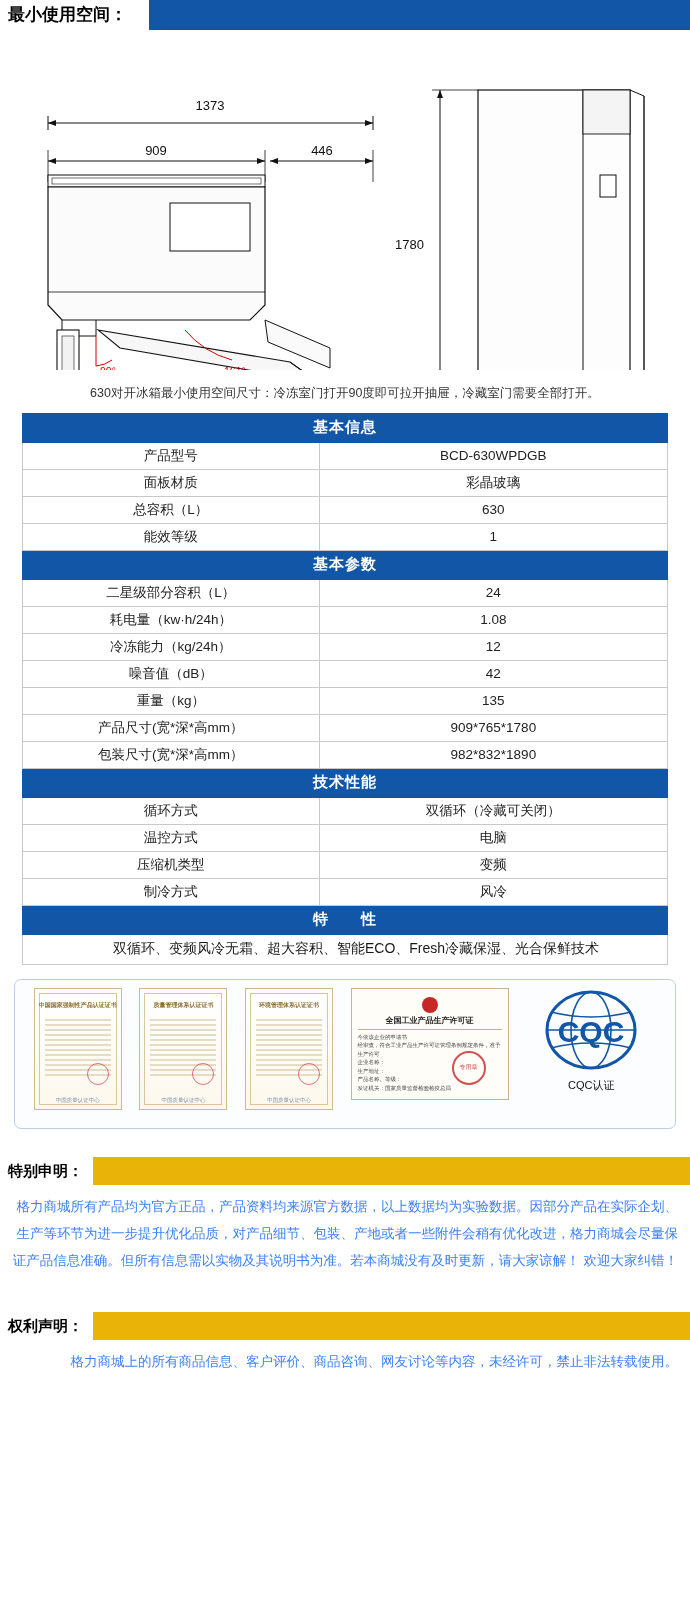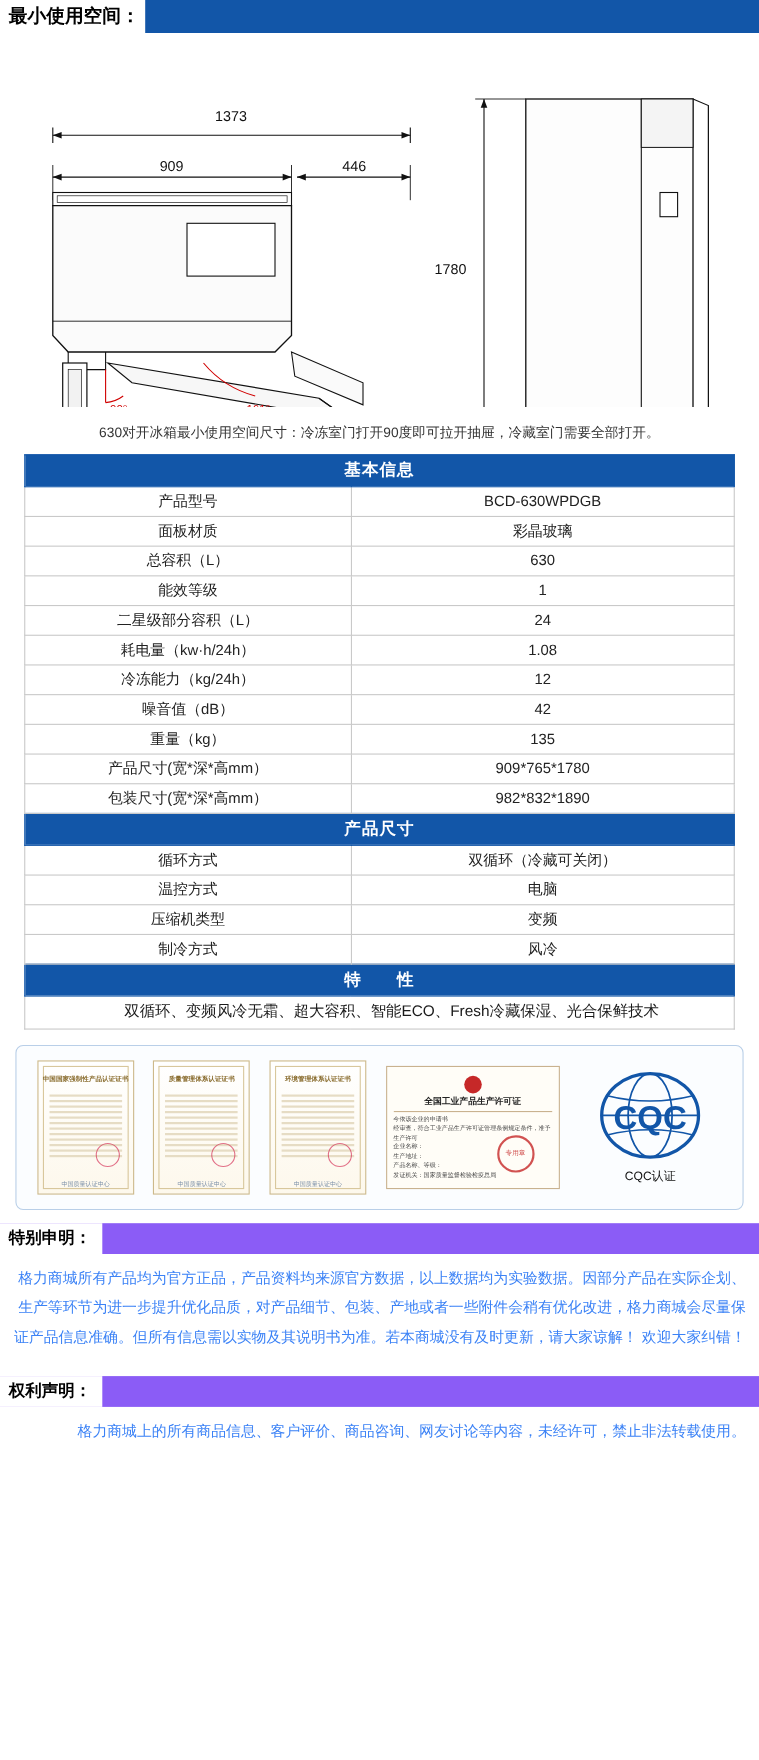--- a/index.html
+++ b/index.html
@@ -19,21 +19,21 @@
     display: flex;
     align-items: center;
     margin: 0 0 0 0;
   }
   .title-bar .tb-text {
     background: #ffffff;
     color: #000000;
     font-size: 17px;
     font-weight: bold;
     line-height: 30px;
-    padding: 0 5px 0 8px;
+    padding: 0 22px 0 8px;
     height: 30px;
     white-space: nowrap;
   }
 
   
   .drawing {
     position: relative;
     height: 340px;
     width: 690px;
   }
@@ -86,21 +86,21 @@
   }
 
   
   .certs {
     margin: 14px 14px 6px 14px;
     border: 1px solid #b9cfe8;
     border-radius: 7px;
     background: #fbfdff;
     height: 150px;
     display: flex;
-    align-items: center;
+    align-items: flex-start;
     justify-content: space-around;
     padding: 8px 10px;
   }
   .cert {
     border: 1px solid #cdb98a;
     background: linear-gradient(#ffffff, #fdf8ec);
     width: 88px; height: 122px;
     position: relative;
     overflow: hidden;
   }
@@ -154,23 +154,23 @@
   .cqc .globe {
     width: 104px; height: 88px; margin: 0 auto;
     position: relative;
   }
   .cqc .globe svg { display: block; }
   .cqc .cqc-label { font-size: 11px; color: #111; margin-top: 2px; }
 
   
   .stmt-bar {
     height: 28px;
-    background: #8b5cf6;
+    background: #eab308;
     display: flex; align-items: center;
-    margin-top: 12px;
+    margin-top: 28px;
   }
   .stmt-bar span {
     background: #ffffff; color: #000;
     font-size: 15px; font-weight: bold;
     line-height: 28px; height: 28px;
     padding: 0 10px 0 8px;
   }
   .stmt-body {
     font-size: 13.5px;
     line-height: 2.0;
@@ -272,20 +272,23 @@
         </tr>
         <tr>
           <td class="k">总容积（L）</td>
           <td class="v">630</td>
         </tr>
         <tr>
           <td class="k">能效等级</td>
           <td class="v">1</td>
         </tr>
 
+        <tr class="sect">
+          <td colspan="2">基本参数</td>
+        </tr>
         <tr>
           <td class="k">二星级部分容积（L）</td>
           <td class="v">24</td>
         </tr>
         <tr>
           <td class="k">耗电量（kw·h/24h）</td>
           <td class="v">1.08</td>
         </tr>
         <tr>
           <td class="k">冷冻能力（kg/24h）</td>
@@ -302,21 +305,21 @@
         <tr>
           <td class="k">产品尺寸(宽*深*高mm）</td>
           <td class="v">909*765*1780</td>
         </tr>
         <tr>
           <td class="k">包装尺寸(宽*深*高mm）</td>
           <td class="v">982*832*1890</td>
         </tr>
 
         <tr class="sect">
-          <td colspan="2">产品尺寸</td>
+          <td colspan="2">技术性能</td>
         </tr>
         <tr>
           <td class="k">循环方式</td>
           <td class="v">双循环（冷藏可关闭）</td>
         </tr>
         <tr>
           <td class="k">温控方式</td>
           <td class="v">电脑</td>
         </tr>
         <tr>

